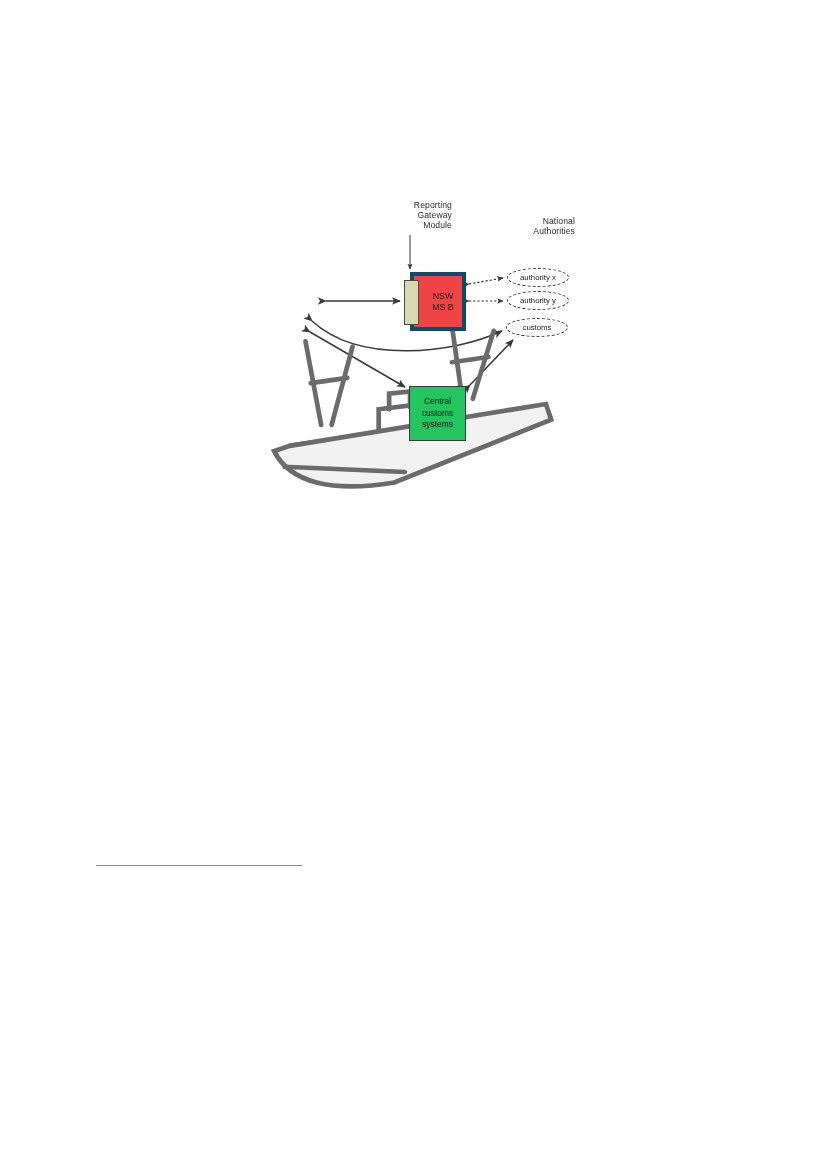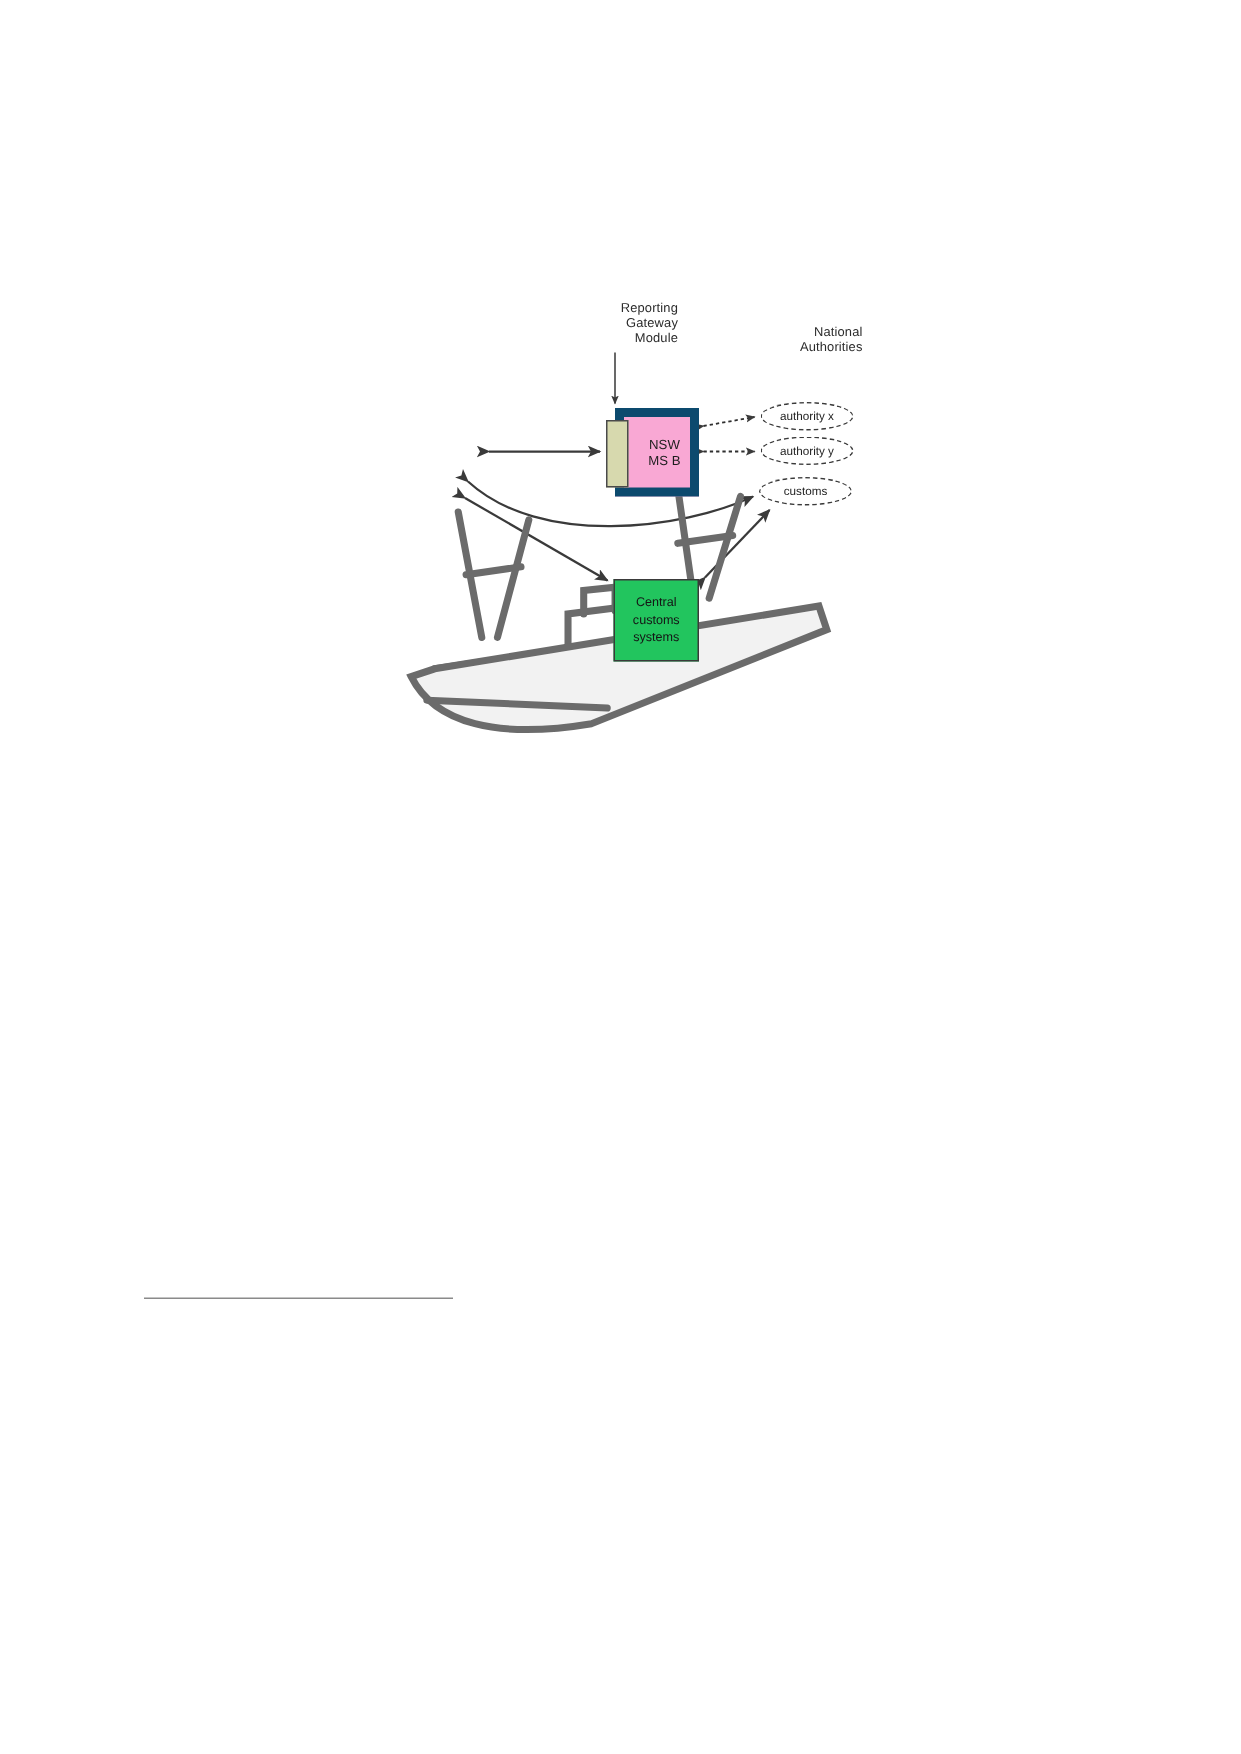--- a/index.html
+++ b/index.html
@@ -60,22 +60,22 @@
     font-size: 8.6px;
   }
 
   
   #nsw-box {
     position: absolute;
     left: 170px;
     top: 82px;
     width: 56px;
     height: 59px;
-    background: #f9a8d4;
-    border: 6px solid #0c4a6e;
+    background: #ef4444;
+    border: 4px solid #0c4a6e;
     box-sizing: border-box;
   }
   #nsw-box-text {
     position: absolute;
     left: 0;
     top: 0;
     width: 100%;
     height: 100%;
     display: flex;
     align-items: center;

